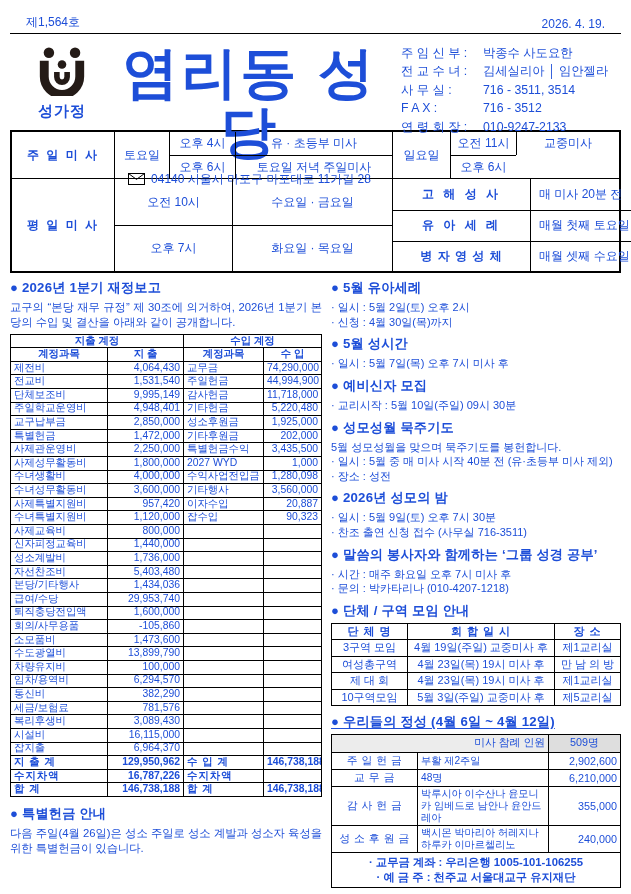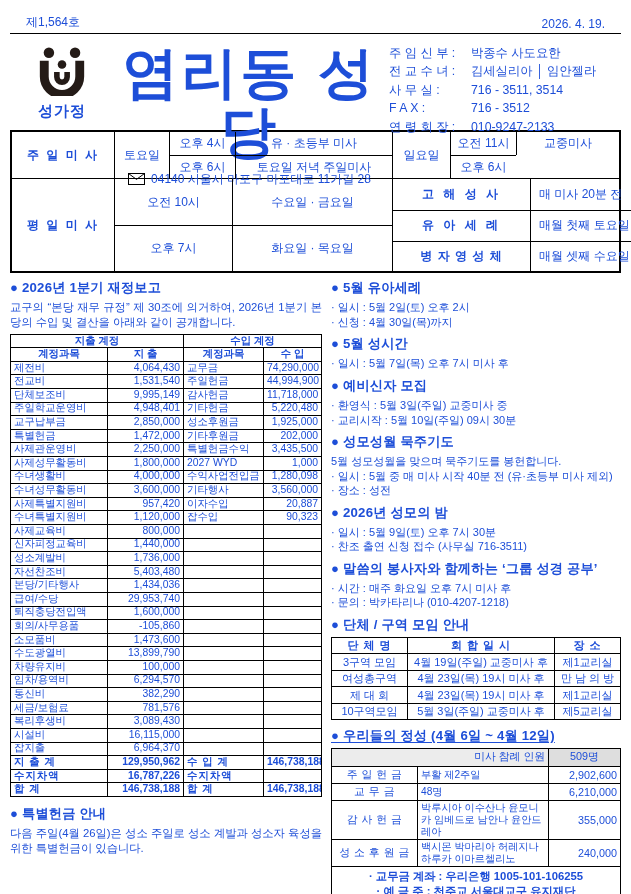--- a/index.html
+++ b/index.html
@@ -12,21 +12,21 @@
   .topline{display:flex;justify-content:space-between;align-items:flex-end;
     font-size:12px;padding:8px 16px 2px 16px;border-bottom:1.5px solid #000;}
   
   .masthead{display:flex;align-items:flex-start;padding:8px 4px 6px 4px;height:96px;box-sizing:border-box;}
   .logo-col{width:96px;text-align:center;padding-top:4px;}
   .logo-caption{font-size:15px;font-weight:bold;margin-top:2px;letter-spacing:1px;}
   .title-col{flex:1;text-align:center;padding-top:2px;}
   .church-title{font-size:56px;font-weight:900;letter-spacing:3px;line-height:1.05;}
   .address-row{font-size:12px;margin-top:9px;display:flex;align-items:center;justify-content:center;gap:6px;}
   .contact-col{width:228px;font-size:12.3px;line-height:1.5;padding-top:2px;}
-  .contact-row{display:flex;white-space:nowrap;}
+  .contact-row{display:flex;white-space:nowrap;margin-left:12px;}
   .contact-label{width:82px;flex:0 0 82px;}
   
   .mass-wrap{border:2px solid #000;}
   .gA{display:grid;grid-template-columns:102px 55px 66px 157px 58px 66px 1fr;grid-auto-rows:23px;}
   .gB{display:grid;grid-template-columns:102px 118px 160px 138px 1fr;grid-template-rows:repeat(6,15.4px);border-top:1px solid #000;}
   .c{display:flex;align-items:center;justify-content:center;font-size:12px;box-sizing:border-box;white-space:nowrap;}
   .c.bl{border-left:1px solid #000;}
   .c.bt{border-top:1px solid #000;}
   .c.bold{font-weight:bold;letter-spacing:2px;}
   
@@ -424,21 +424,20 @@
       </div>
       <div class="nsec">
         <div class="sec-h">● 5월 성시간</div>
         <div>
             <div class="nline">·  일시 : 5월 7일(목) 오후 7시 미사 후</div>
           </div>
       </div>
       <div class="nsec">
         <div class="sec-h">● 예비신자 모집</div>
         <div>
-            <div class="nline">·  환영식 : 5월 3일(주일) 교중미사 중</div>
             <div class="nline">·  교리시작 : 5월 10일(주일) 09시 30분</div>
           </div>
       </div>
       <div class="nsec">
         <div class="sec-h">● 성모성월 묵주기도</div>
         <div>
             <div class="nline">5월 성모성월을 맞으며 묵주기도를 봉헌합니다.</div>
             <div class="nline">·  일시 : 5월 중 매 미사 시작 40분 전 (유·초등부 미사 제외)</div>
             <div class="nline">·  장소 : 성전</div>
           </div>

